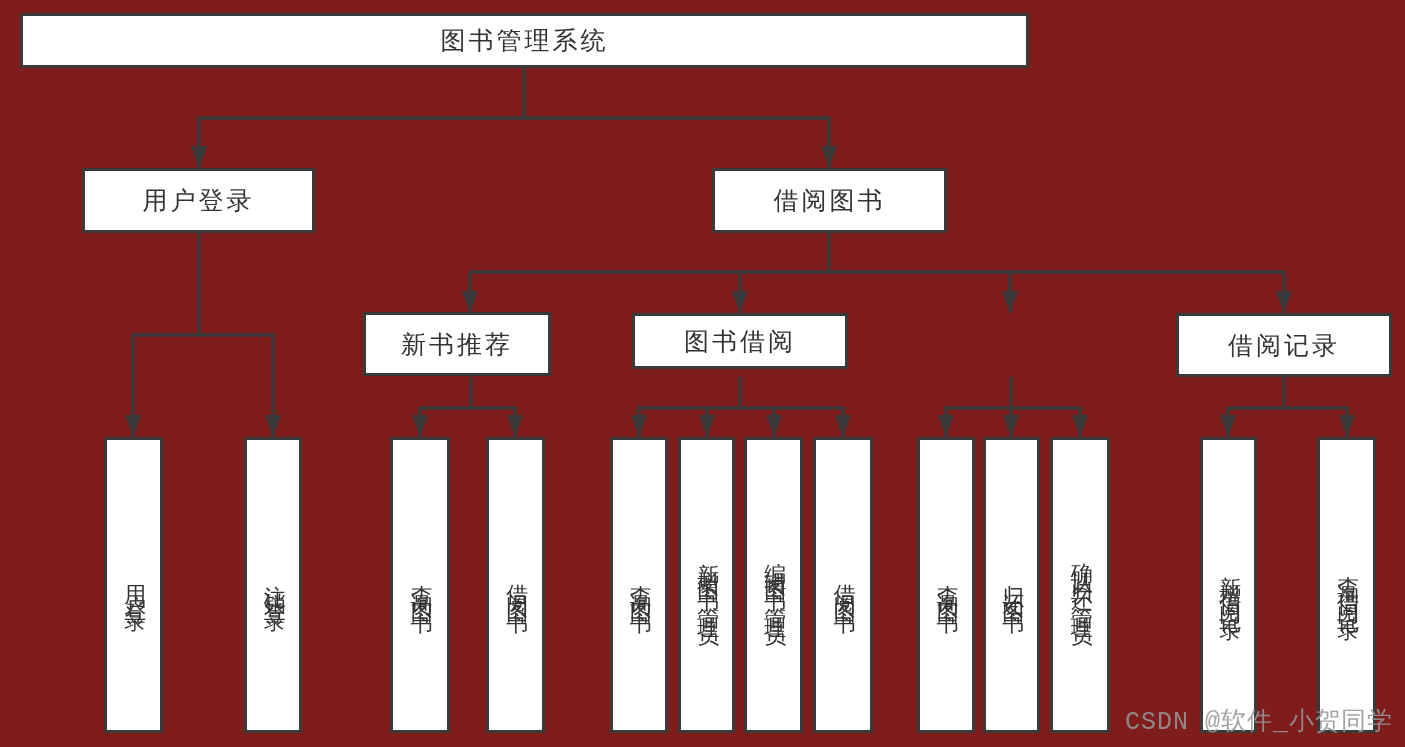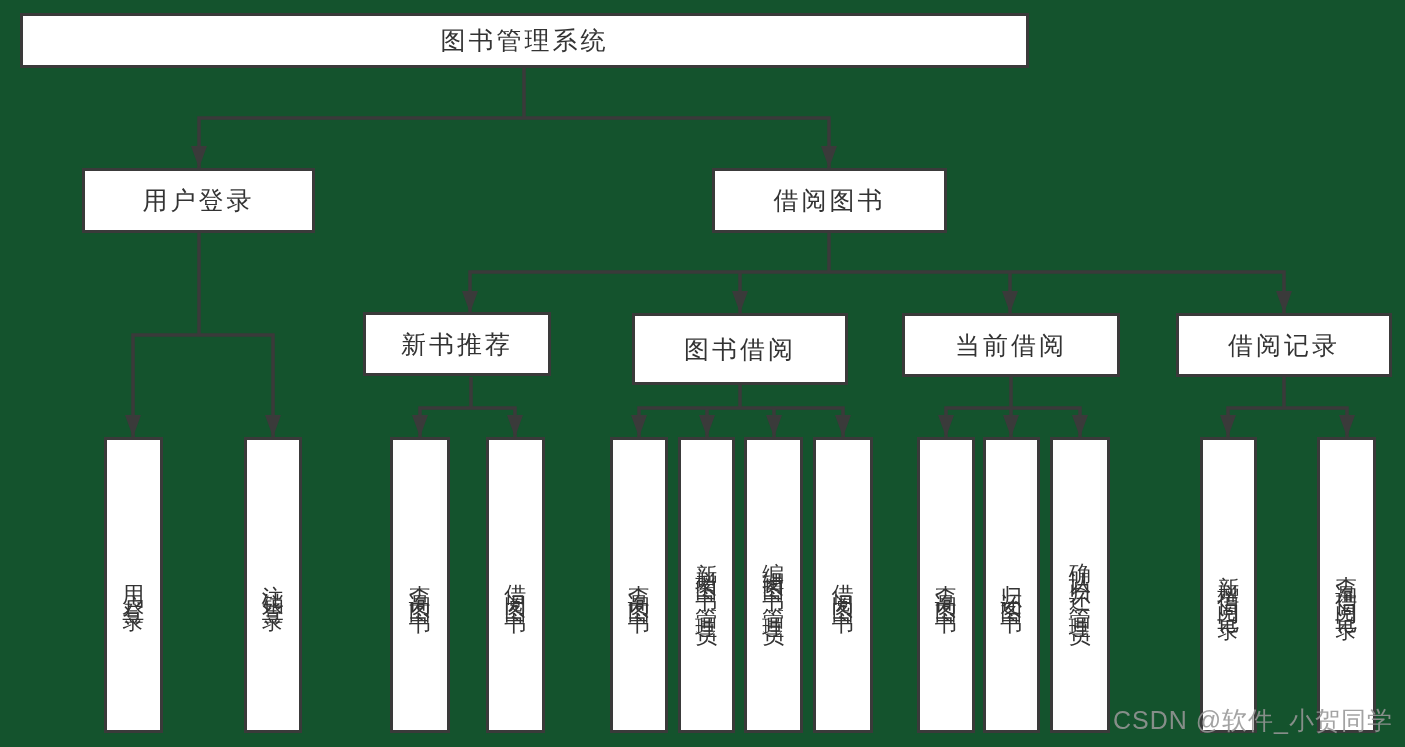--- a/index.html
+++ b/index.html
@@ -1,20 +1,20 @@
 <!DOCTYPE html>
 <html><head>
 <meta charset="utf-8">
 <style>
   html,body{margin:0;padding:0;background:#ffffff;}
   .canvas{
     position:relative;
     width:1405px;height:747px;
-    background:#14532d;
-    font-family:Liberation Sans, sans-serif;
+    background:#7f1d1d;
+    font-family:Liberation Mono, monospace;
     overflow:hidden;
   }
   .connectors{position:absolute;left:0;top:0;}
   .cline{stroke:#3a3a3a;stroke-width:3.5;fill:none;}
   .chead{fill:#3a3a3a;stroke:none;}
   .node{
     position:absolute;box-sizing:border-box;
     border:3px solid #3a3a3a;background:#ffffff;
     display:flex;align-items:center;justify-content:center;
   }
@@ -82,25 +82,22 @@
   <div class="node" style="left:82px;top:168px;width:233px;height:65px">
     <span class="lbl">用户登录</span>
   </div>
   <div class="node" style="left:712px;top:168px;width:235px;height:65px">
     <span class="lbl">借阅图书</span>
   </div>
 
   <div class="node" style="left:363px;top:312px;width:188px;height:64px">
     <span class="lbl">新书推荐</span>
   </div>
-  <div class="node" style="left:632px;top:313px;width:216px;height:72px">
+  <div class="node" style="left:632px;top:313px;width:216px;height:56px">
     <span class="lbl">图书借阅</span>
-  </div>
-  <div class="node" style="left:902px;top:313px;width:218px;height:64px">
-    <span class="lbl">当前借阅</span>
   </div>
   <div class="node" style="left:1176px;top:313px;width:216px;height:64px">
     <span class="lbl">借阅记录</span>
   </div>
 
   <div class="node" style="left:104px;top:437px;width:59px;height:296px">
     <span class="vlbl">用户登录</span>
   </div>
   <div class="node" style="left:244px;top:437px;width:58px;height:296px">
     <span class="vlbl">注销登录</span>

